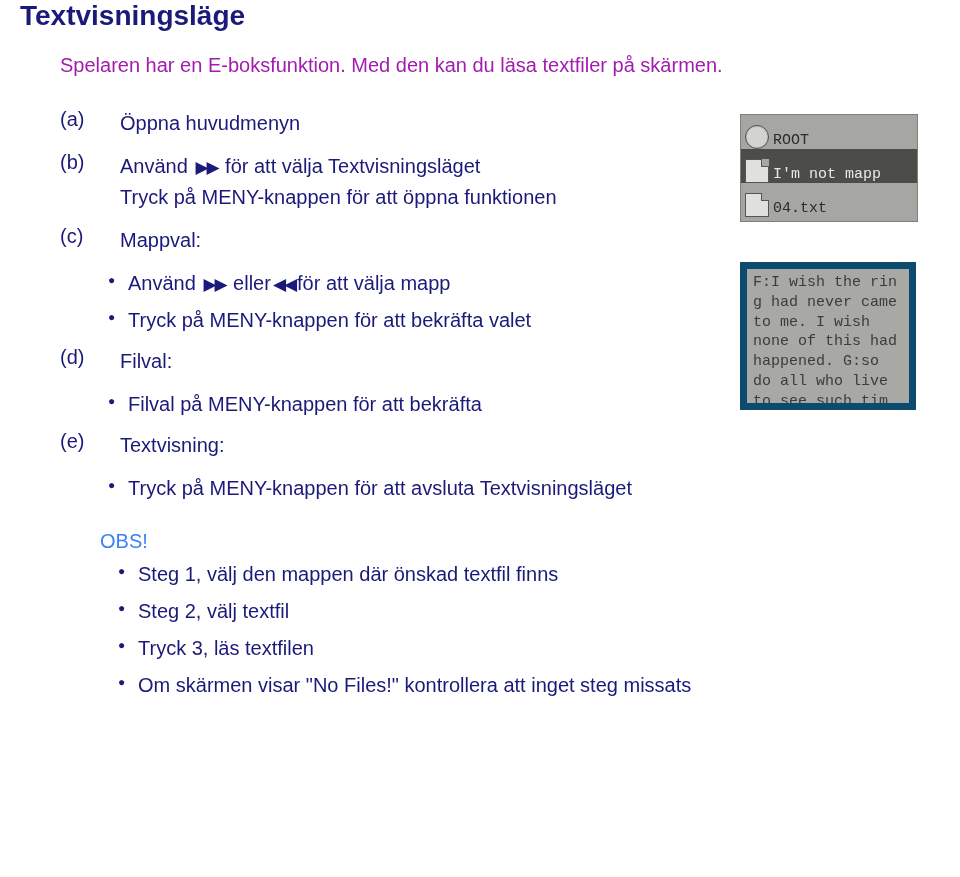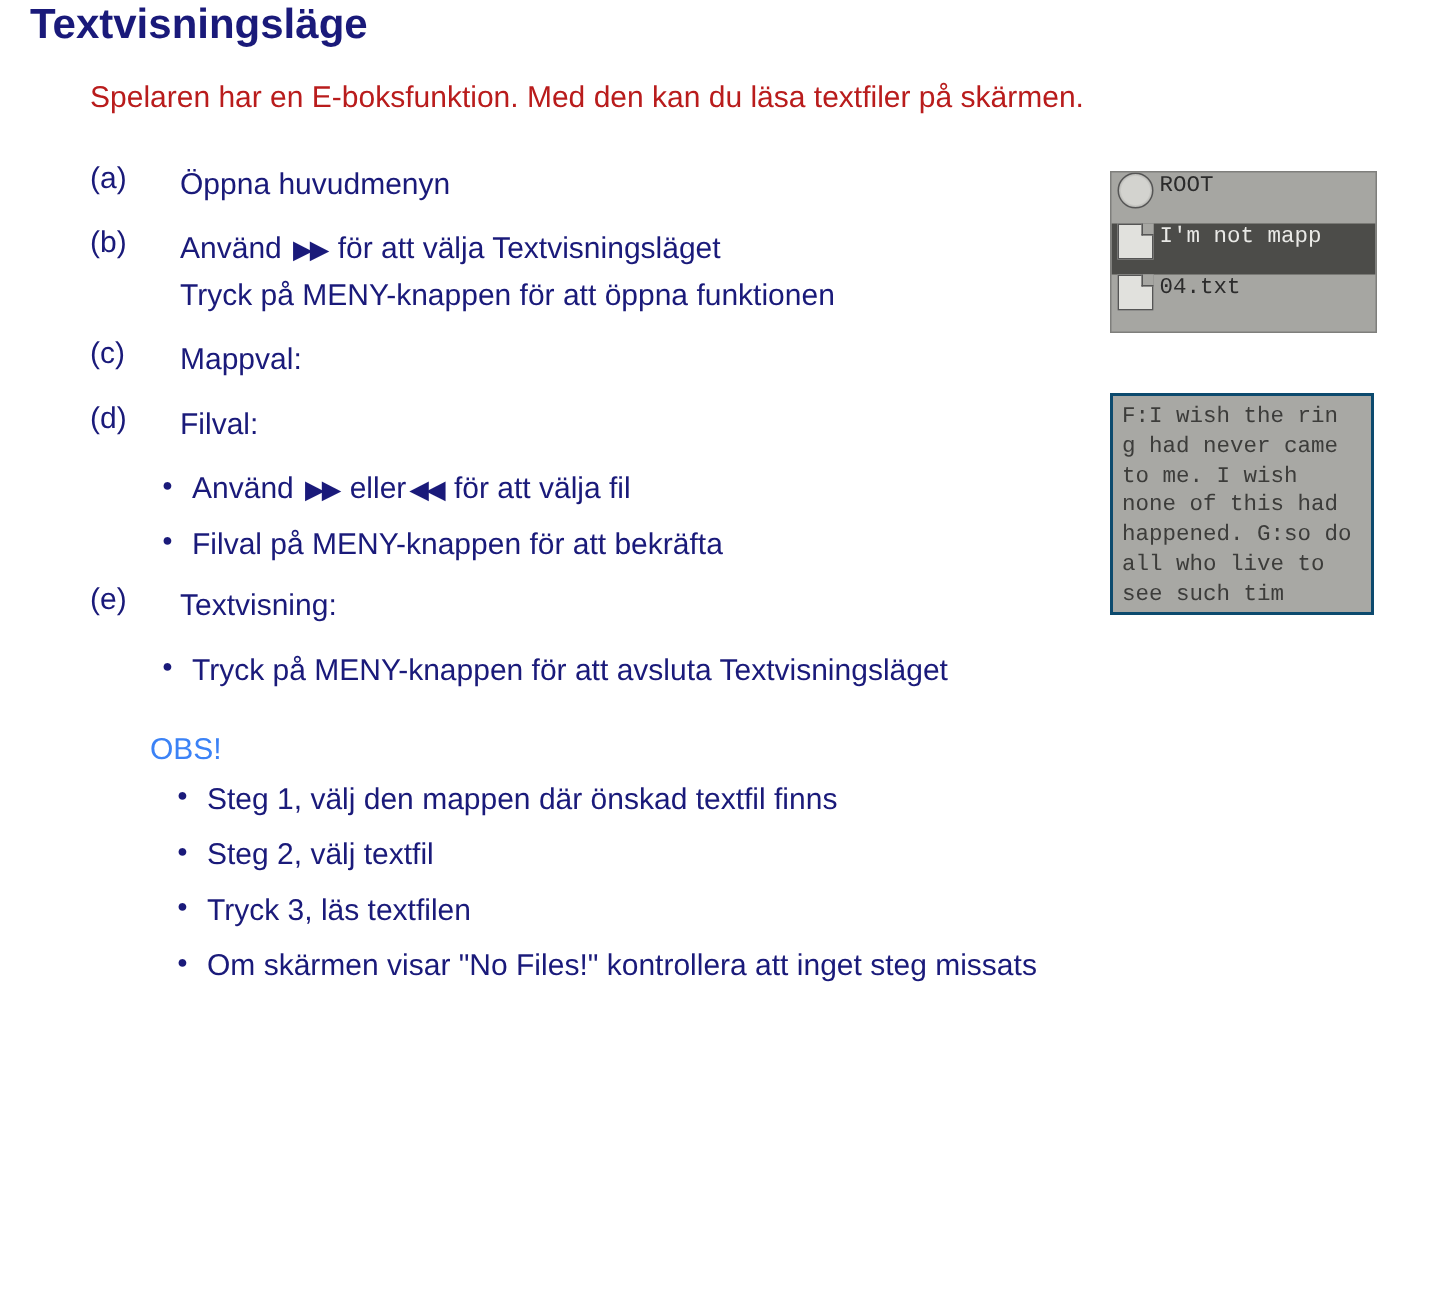--- a/index.html
+++ b/index.html
@@ -14,21 +14,21 @@
     padding: 0 20px 40px 20px;
   }
   .title {
     font-size: 28px;
     font-weight: bold;
     color: #1a1a7a;
     margin: 0 0 18px 0;
   }
   .intro {
     font-size: 20px;
-    color: #b91c1c;
+    color: #a21caf;
     line-height: 1.5;
     margin: 0 0 8px 40px;
   }
   .main-row {
     display: flex;
     align-items: flex-start;
     margin-top: 28px;
   }
   .left-col {
     flex: 1;
@@ -92,21 +92,21 @@
   .screen {
     width: 176px;
     height: 106px;
     background: #a6a6a2;
     border: 1px solid #7f7f7c;
     overflow: hidden;
     margin-bottom: 40px;
   }
   .screen-row {
     display: flex;
-    align-items: flex-start;
+    align-items: flex-end;
     height: 34px;
     padding: 0 4px;
     font-family: "Courier New", monospace;
     font-size: 15px;
     color: #2b2b2b;
   }
   .scr-icon {
     width: 22px;
     height: 22px;
     margin-right: 4px;
@@ -134,21 +134,21 @@
     border-bottom: 1px solid #555;
   }
   .screen-row.selected {
     background: #4c4c49;
     color: #e9e9e6;
   }
   .screen2 {
     width: 176px;
     height: 148px;
     background: #a8a8a4;
-    border: 2px solid #0c4a6e;
+    border: 7px solid #0c4a6e;
     padding: 4px 6px;
     font-family: "Courier New", monospace;
     font-size: 15px;
     color: #3c3c3a;
     line-height: 1.32;
     box-sizing: border-box;
     overflow: hidden;
   }
 </style>
 </head>
@@ -173,30 +173,33 @@
           <span>Använd </span><span class="arrow">▶▶</span><span> för att välja Textvisningsläget</span><br>
           <span>Tryck på MENY-knappen för att öppna funktionen</span>
         </div>
       </div>
 
       <div class="step">
         <div class="step-label">(c)</div>
         <div class="step-body">Mappval:</div>
       </div>
 
+      <ul class="bullets">
+        <li>
+          <span>Använd </span><span class="arrow">▶▶</span><span> eller</span><span class="arrow">◀◀</span><span>för att välja mapp</span>
+        </li>
+        <li>Tryck på MENY-knappen för att bekräfta valet</li>
+      </ul>
 
       <div class="step" style="margin-top:10px">
         <div class="step-label">(d)</div>
         <div class="step-body">Filval:</div>
       </div>
 
       <ul class="bullets">
-        <li>
-          <span>Använd </span><span class="arrow">▶▶</span><span> eller</span><span class="arrow">◀◀</span><span> för att välja fil</span>
-        </li>
         <li>Filval på MENY-knappen för att bekräfta</li>
       </ul>
 
       <div class="step" style="margin-top:10px">
         <div class="step-label">(e)</div>
         <div class="step-body">Textvisning:</div>
       </div>
 
       <ul class="bullets">
         <li>Tryck på MENY-knappen för att avsluta Textvisningsläget</li>

